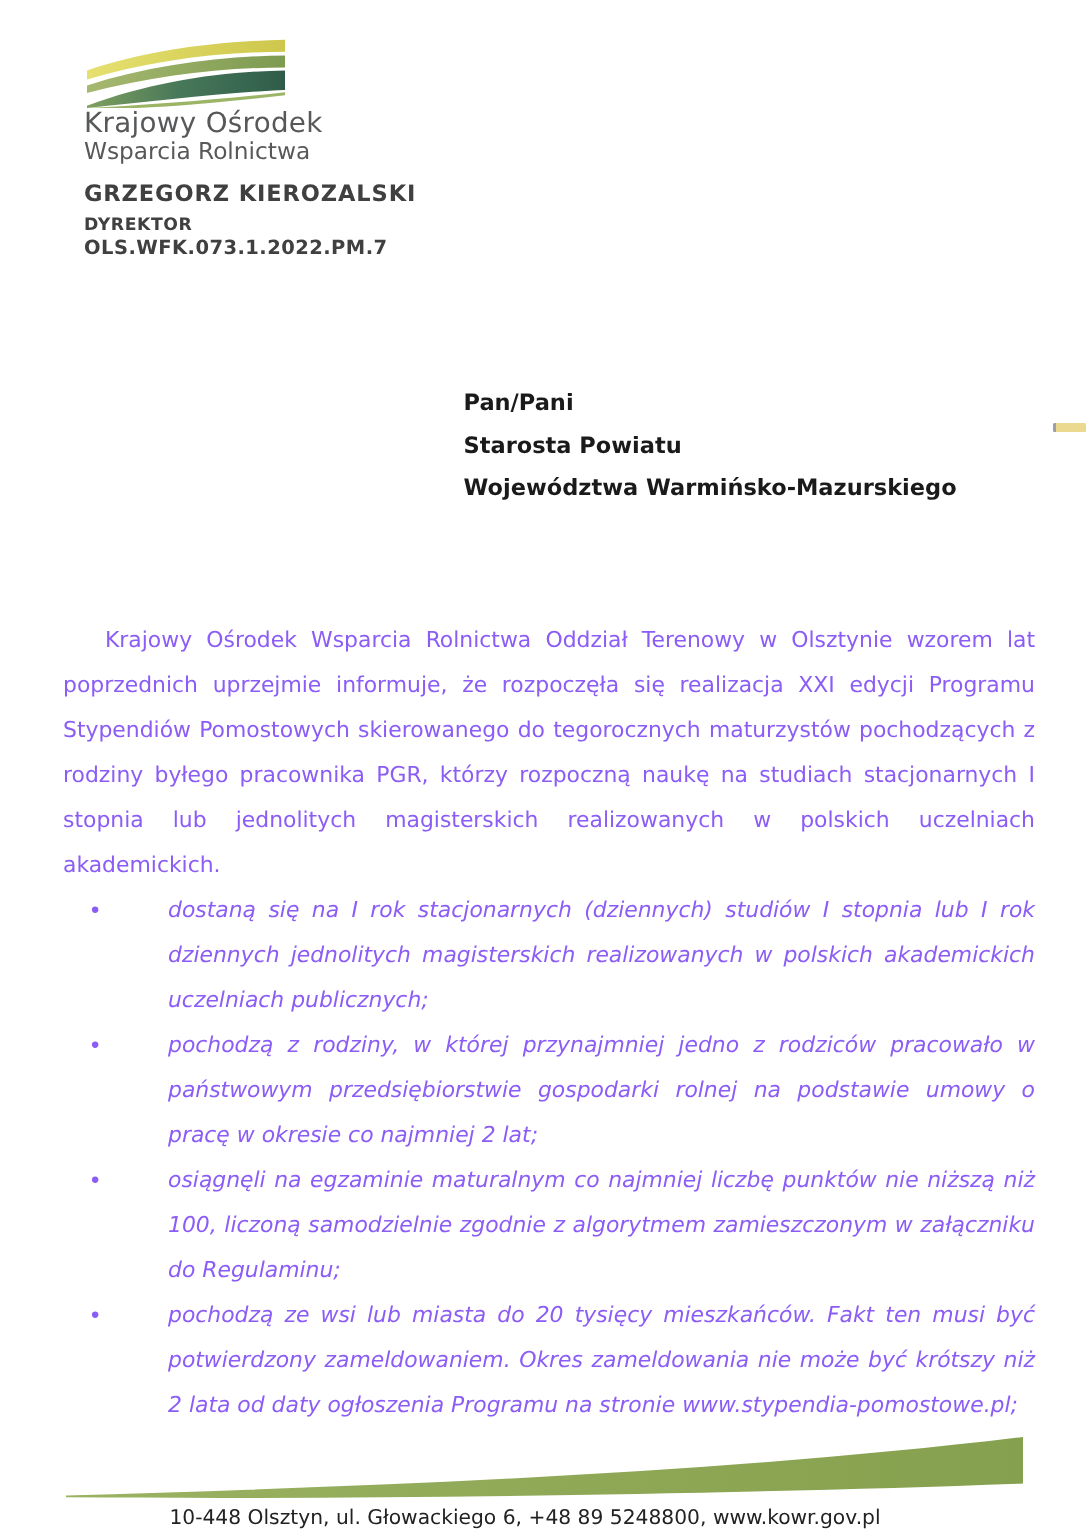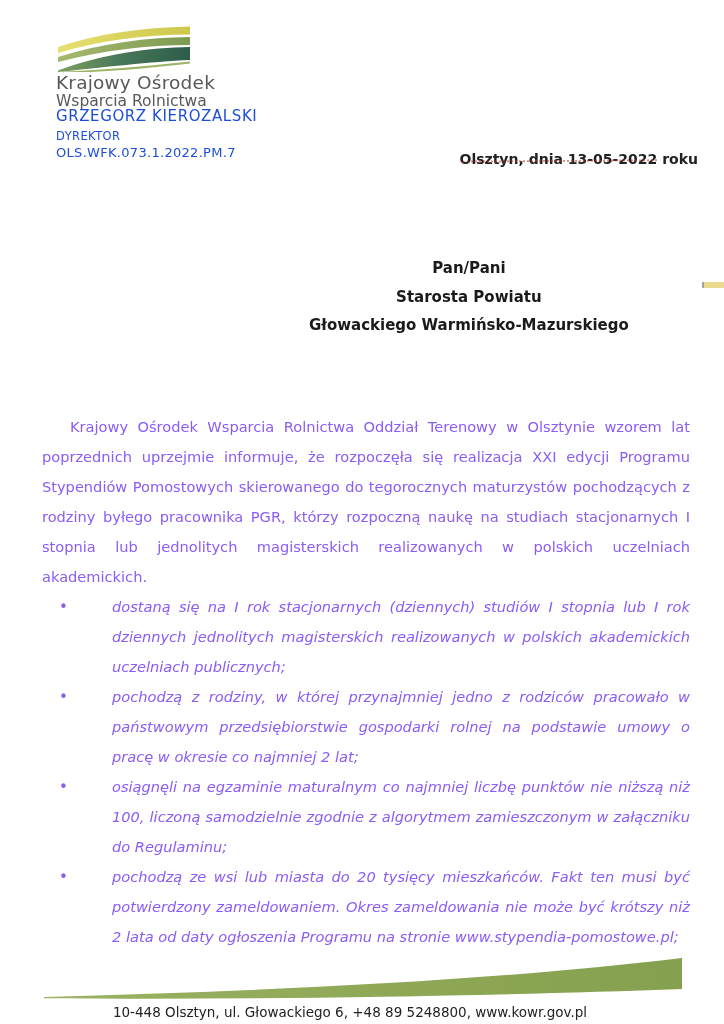--- a/index.html
+++ b/index.html
@@ -9,21 +9,21 @@
     position:relative; width:724px; height:1024px;
     background:#ffffff; overflow:hidden;margin-top:18px;
   }
 
   
   .logo { position:absolute; left:58px; top:8px; width:132px; height:46px; }
   .logo-text { position:absolute; left:56px; top:55px; color:#57585a; line-height:1.05; }
   .logo-text .l1 { font-size:18.5px; letter-spacing:.2px; }
   .logo-text .l2 { font-size:15.5px; margin-top:1px; }
 
-  .sender { position:absolute; left:56px; top:89px; font-weight:normal; color:#1d4ed8; }
+  .sender { position:absolute; left:56px; top:102px; font-weight:bold; color:#404040; }
   .sender .name  { font-size:15px; letter-spacing:.6px; margin-bottom:4px; }
   .sender .title { font-size:11.5px; letter-spacing:.4px; margin-bottom:2px; }
   .sender .office{ font-size:11.5px; letter-spacing:.4px; margin-bottom:2px; }
   .sender .ref   { font-size:13px;  letter-spacing:.3px; margin-top:2px; }
 
   .date-line {
     position:absolute; right:26px; top:133px;
     font-size:14px; font-weight:bold; color:#222;
   }
   .date-strike {
@@ -32,21 +32,21 @@
     transform:rotate(-.4deg);
   }
 
   .artifact-yellow {
     position:absolute; left:702px; top:264px; width:22px; height:6px;
     background:linear-gradient(90deg,#9aa0a6 0 2px,#ead98f 2px);
     border-radius:1px;
   }
 
   
-  .addressee { position:absolute; left:309px; top:236px; font-weight:bold; font-size:15px; line-height:28.5px; color:#1a1a1a;text-align:center; }
+  .addressee { position:absolute; left:309px; top:236px; font-weight:bold; font-size:15px; line-height:28.5px; color:#1a1a1a; }
 
   
   .body-block { position:absolute; left:42px; top:394px; width:648px; font-size:14.6px; line-height:30px; text-align:justify; color:#8b5cf6; }
   .para { text-indent:28px; }
   .criteria { margin-top:0; }
   .bullet-row { position:relative; padding-left:70px; text-align:justify; font-style:italic; }
   .bullet-marker { position:absolute; left:17px; top:0; font-style:normal; font-size:15px; }
   .bullet-text .b { font-weight:normal; }
 
   
@@ -84,31 +84,27 @@
     <div class="l1">Krajowy Ośrodek</div>
     <div class="l2">Wsparcia Rolnictwa</div>
   </div>
 
   <div class="sender">
     <div class="name">GRZEGORZ KIEROZALSKI</div>
     <div class="title">DYREKTOR</div>
     <div class="ref">OLS.WFK.073.1.2022.PM.7</div>
   </div>
 
-  <div class="date-line">
-    <span>Olsztyn, dnia 13-05-2022 roku</span>
-    <div class="date-strike"></div>
-  </div>
 
   <div class="artifact-yellow"></div>
 
   <div class="addressee">
     <div>Pan/Pani</div>
     <div>Starosta Powiatu</div>
-    <div>Głowackiego Warmińsko-Mazurskiego</div>
+    <div>Województwa Warmińsko-Mazurskiego</div>
   </div>
 
   <div class="body-block">
     <p class="para">Krajowy Ośrodek Wsparcia Rolnictwa Oddział Terenowy w Olsztynie wzorem lat poprzednich uprzejmie informuje, że rozpoczęła się realizacja XXI edycji Programu Stypendiów Pomostowych skierowanego do tegorocznych maturzystów pochodzących z rodziny byłego pracownika PGR, którzy rozpoczną naukę na studiach stacjonarnych I stopnia lub jednolitych magisterskich realizowanych w polskich uczelniach akademickich.</p>
     <div class="criteria">
         <div class="bullet-row"><span class="bullet-marker">•</span><span class="bullet-text"><span>dostaną się na </span><span class="b">I rok stacjonarnych</span><span> (dziennych) studiów I stopnia lub I rok dziennych jednolitych magisterskich realizowanych w polskich akademickich uczelniach publicznych;</span></span></div>
         <div class="bullet-row"><span class="bullet-marker">•</span><span class="bullet-text"><span>pochodzą z rodziny, w której przynajmniej jedno z rodziców pracowało w państwowym przedsiębiorstwie gospodarki rolnej na podstawie umowy o pracę w okresie </span><span class="b">co najmniej 2 lat</span><span>;</span></span></div>
         <div class="bullet-row"><span class="bullet-marker">•</span><span class="bullet-text"><span>osiągnęli na egzaminie maturalnym co najmniej liczbę punktów nie niższą niż </span><span class="b">100</span><span>, liczoną samodzielnie zgodnie z algorytmem zamieszczonym w załączniku do Regulaminu;</span></span></div>
         <div class="bullet-row"><span class="bullet-marker">•</span><span class="bullet-text"><span>pochodzą ze wsi lub miasta do 20 tysięcy mieszkańców. Fakt ten musi być potwierdzony zameldowaniem. Okres zameldowania nie może być krótszy niż </span><span class="b">2 lata</span><span> od daty ogłoszenia Programu na stronie www.stypendia-pomostowe.pl;</span></span></div>
       </div>

